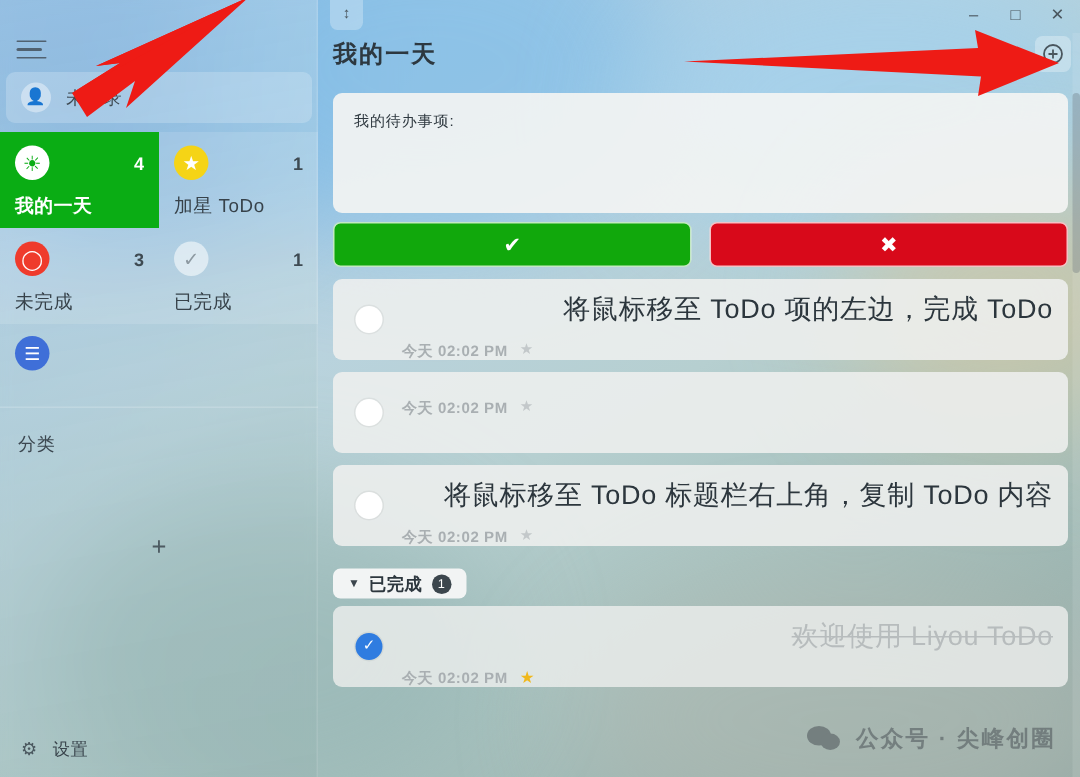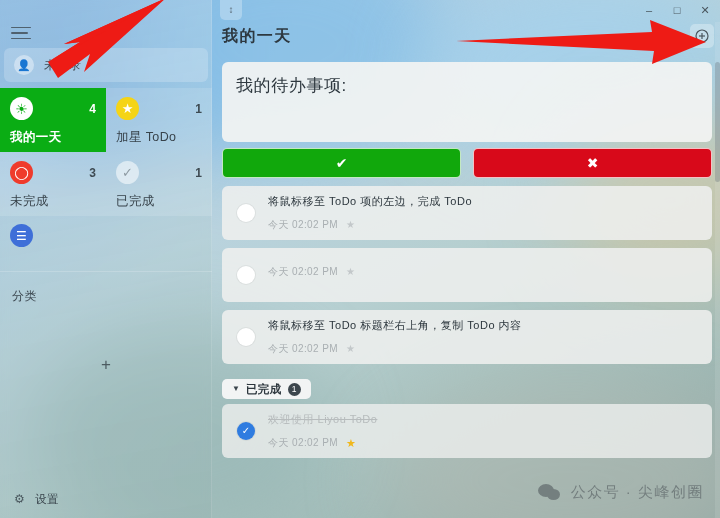--- a/index.html
+++ b/index.html
@@ -145,21 +145,21 @@
     display:flex; align-items:center; justify-content:center;
     cursor:pointer;
   }
   .add-todo-btn svg { display:block; }
 
   .note-card {
     position:absolute; left:10px; top:62px; width:490px; height:80px;
     background: rgba(243,244,243,.92); border-radius:6px;
     padding:12px 14px;
   }
-  .note-text { font-size:17px; color:#2f3940; letter-spacing:.6px; }
+  .note-text { font-size:10px; color:#2f3940; letter-spacing:.6px; }
 
   .action-row { position:absolute; left:10px; top:148px; width:490px; height:30px; display:flex; gap:12px; }
   .act-btn {
     flex:1; border-radius:5px; border:1px solid rgba(255,255,255,.75);
     display:flex; align-items:center; justify-content:center;
     cursor:pointer;
   }
   .act-btn span { color:#fff; font-size:14px; font-weight:700; line-height:1; }
 
   .todo-list { position:absolute; left:10px; top:186px; width:490px; }
@@ -175,24 +175,24 @@
     position:absolute; left:15px; top:18px;
     width:18px; height:18px; border-radius:50%;
     background:#ffffff; box-shadow: 0 0 0 1px rgba(0,0,0,.05);
     cursor:pointer;
   }
   .todo-radio.checked {
     background:#2f7ce0;
     display:flex; align-items:center; justify-content:center;
     color:#fff; font-size:10px; line-height:1;
   }
-  .todo-title { font-size:11px; color:#2c363d; letter-spacing:.5px; }
+  .todo-title { font-size:18px; color:#2c363d; letter-spacing:.5px;text-align:right; }
   .todo-title.struck { color:#b7bcbd; text-decoration: line-through; }
   .todo-meta { margin-top:9px; display:flex; align-items:center; gap:8px; }
-  .todo-time { font-size:10px; color:#a9afb2; letter-spacing:.4px; }
+  .todo-time { font-size:10px; color:#a9afb2; letter-spacing:.4px;font-weight:bold; }
   .todo-star { font-size:10px; color:#c3c8ca; line-height:1; }
   .todo-star.on { color:#f0b81c; font-size:11px; }
 
   .done-header {
     position:absolute; left:10px; top:379px;
     display:inline-flex; align-items:center; gap:6px;
     height:20px; padding:0 10px;
     background: rgba(248,248,247,.93); border-radius:5px;
     cursor:pointer;
   }
@@ -209,21 +209,21 @@
     position:absolute; right:16px; bottom:16px;
     display:flex; align-items:center; gap:9px;
     opacity:.55; pointer-events:none;
   }
   .wm-logo { position:relative; width:24px; height:18px; }
   .wm-logo .b1, .wm-logo .b2 {
     position:absolute; border-radius:50%; background:#4c5358;
   }
   .wm-logo .b1 { left:0; top:0; width:16px; height:13px; }
   .wm-logo .b2 { left:9px; top:5px; width:13px; height:11px; }
-  .wm-text { font-size:15px; font-weight:400; color:#4c5358; letter-spacing:1.5px; }
+  .wm-text { font-size:15px; font-weight:700; color:#4c5358; letter-spacing:1.5px; }
 
   
   .arrow { position:absolute; pointer-events:none; z-index:30; }
   #arrow-a { left:28px; top:-4px; }
   #arrow-b { left:456px; top:20px; }
 
   .scrollbar-track {
     position:absolute; right:0; top:22px; width:5px; height:496px;
     background: rgba(255,255,255,.10);
   }

